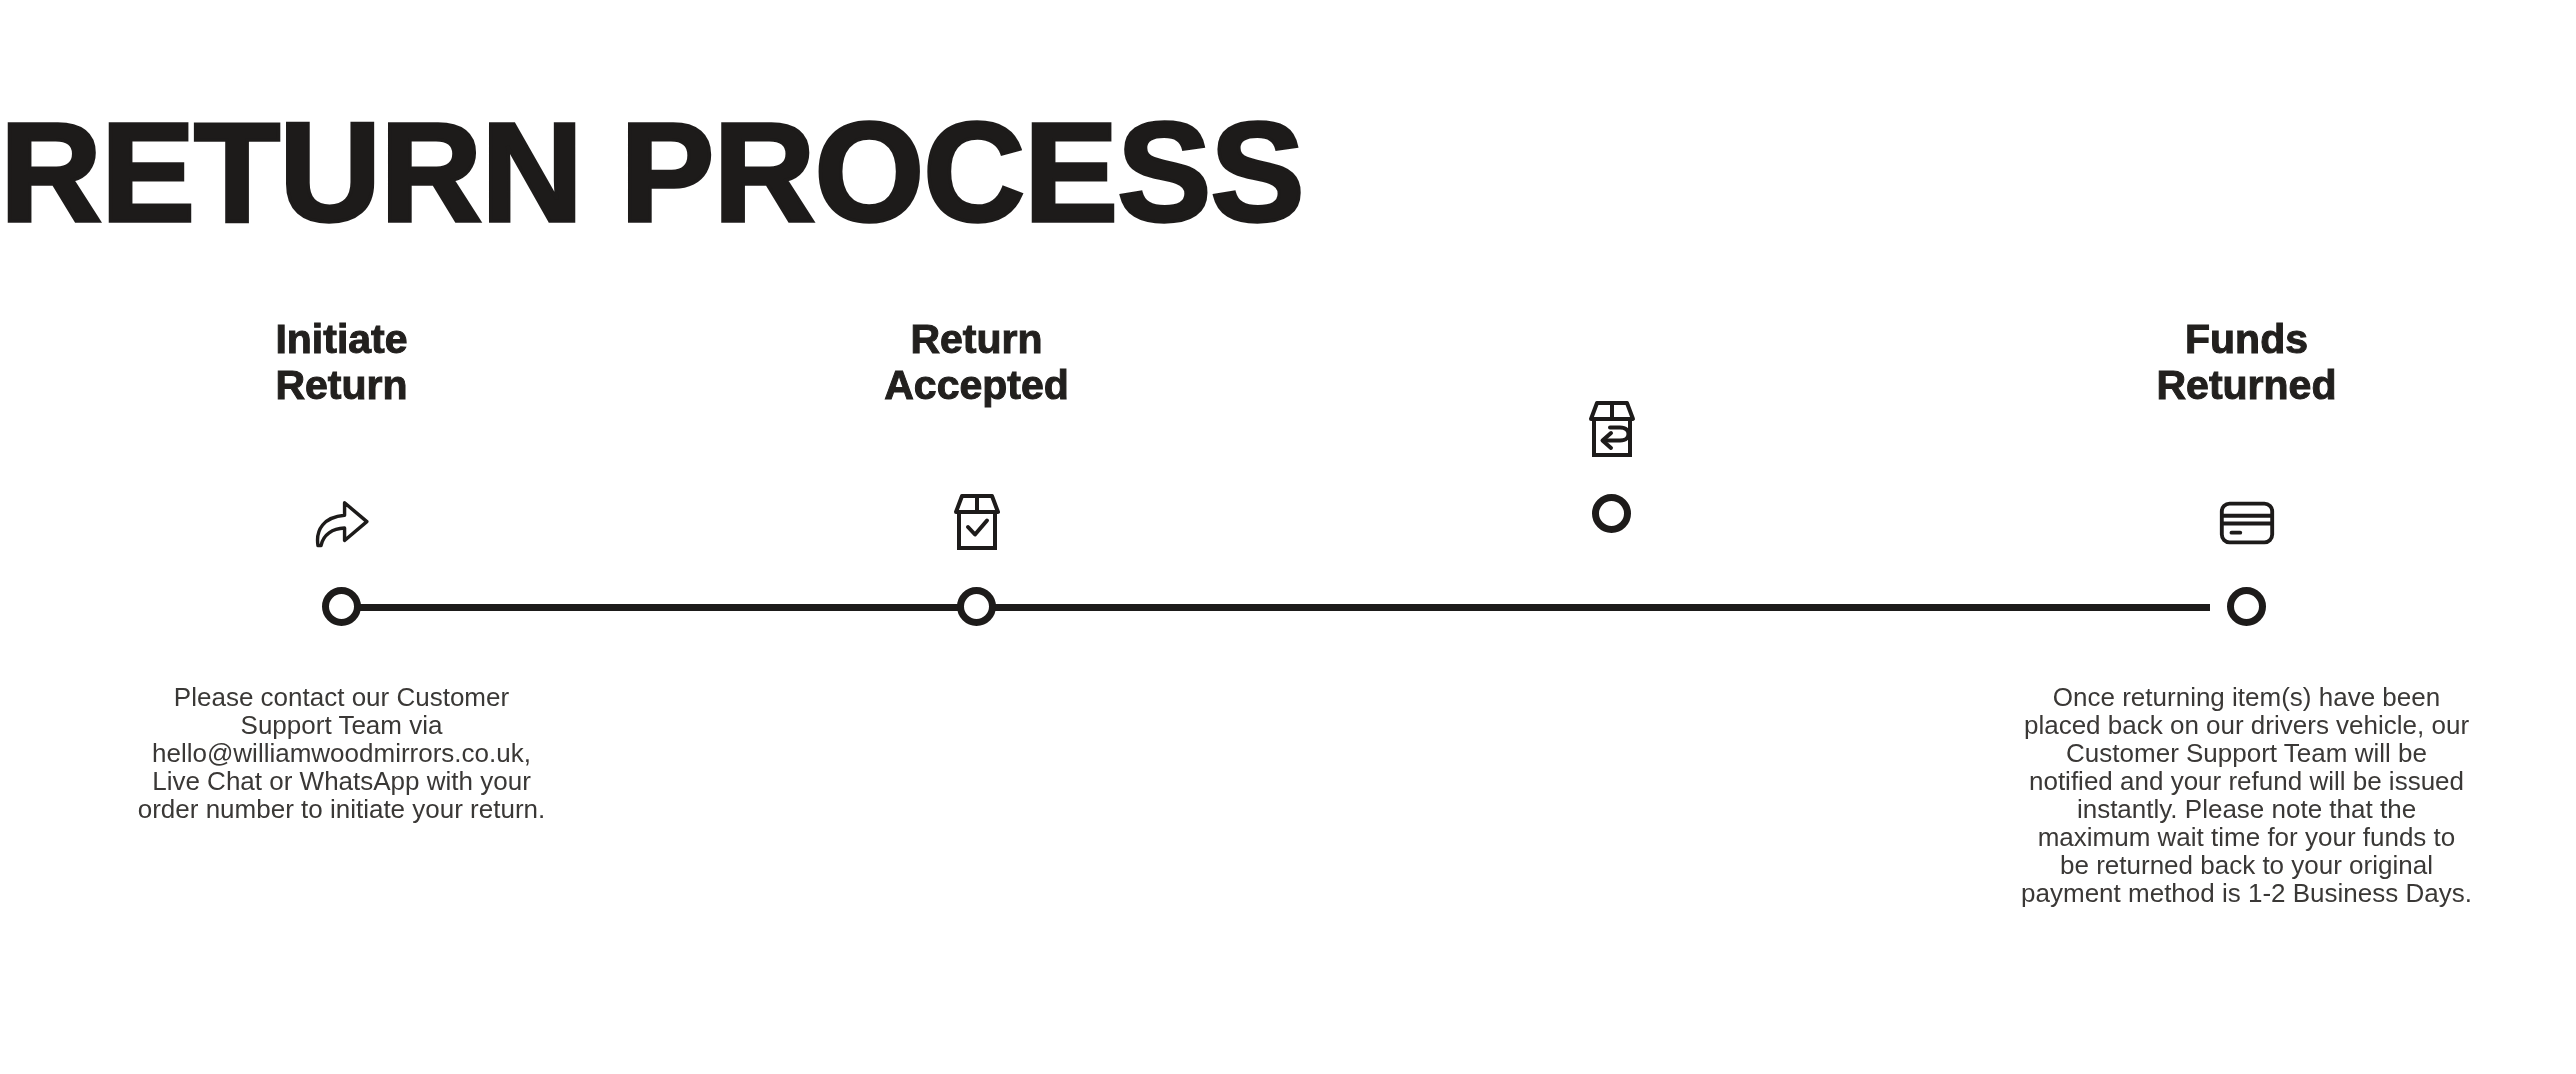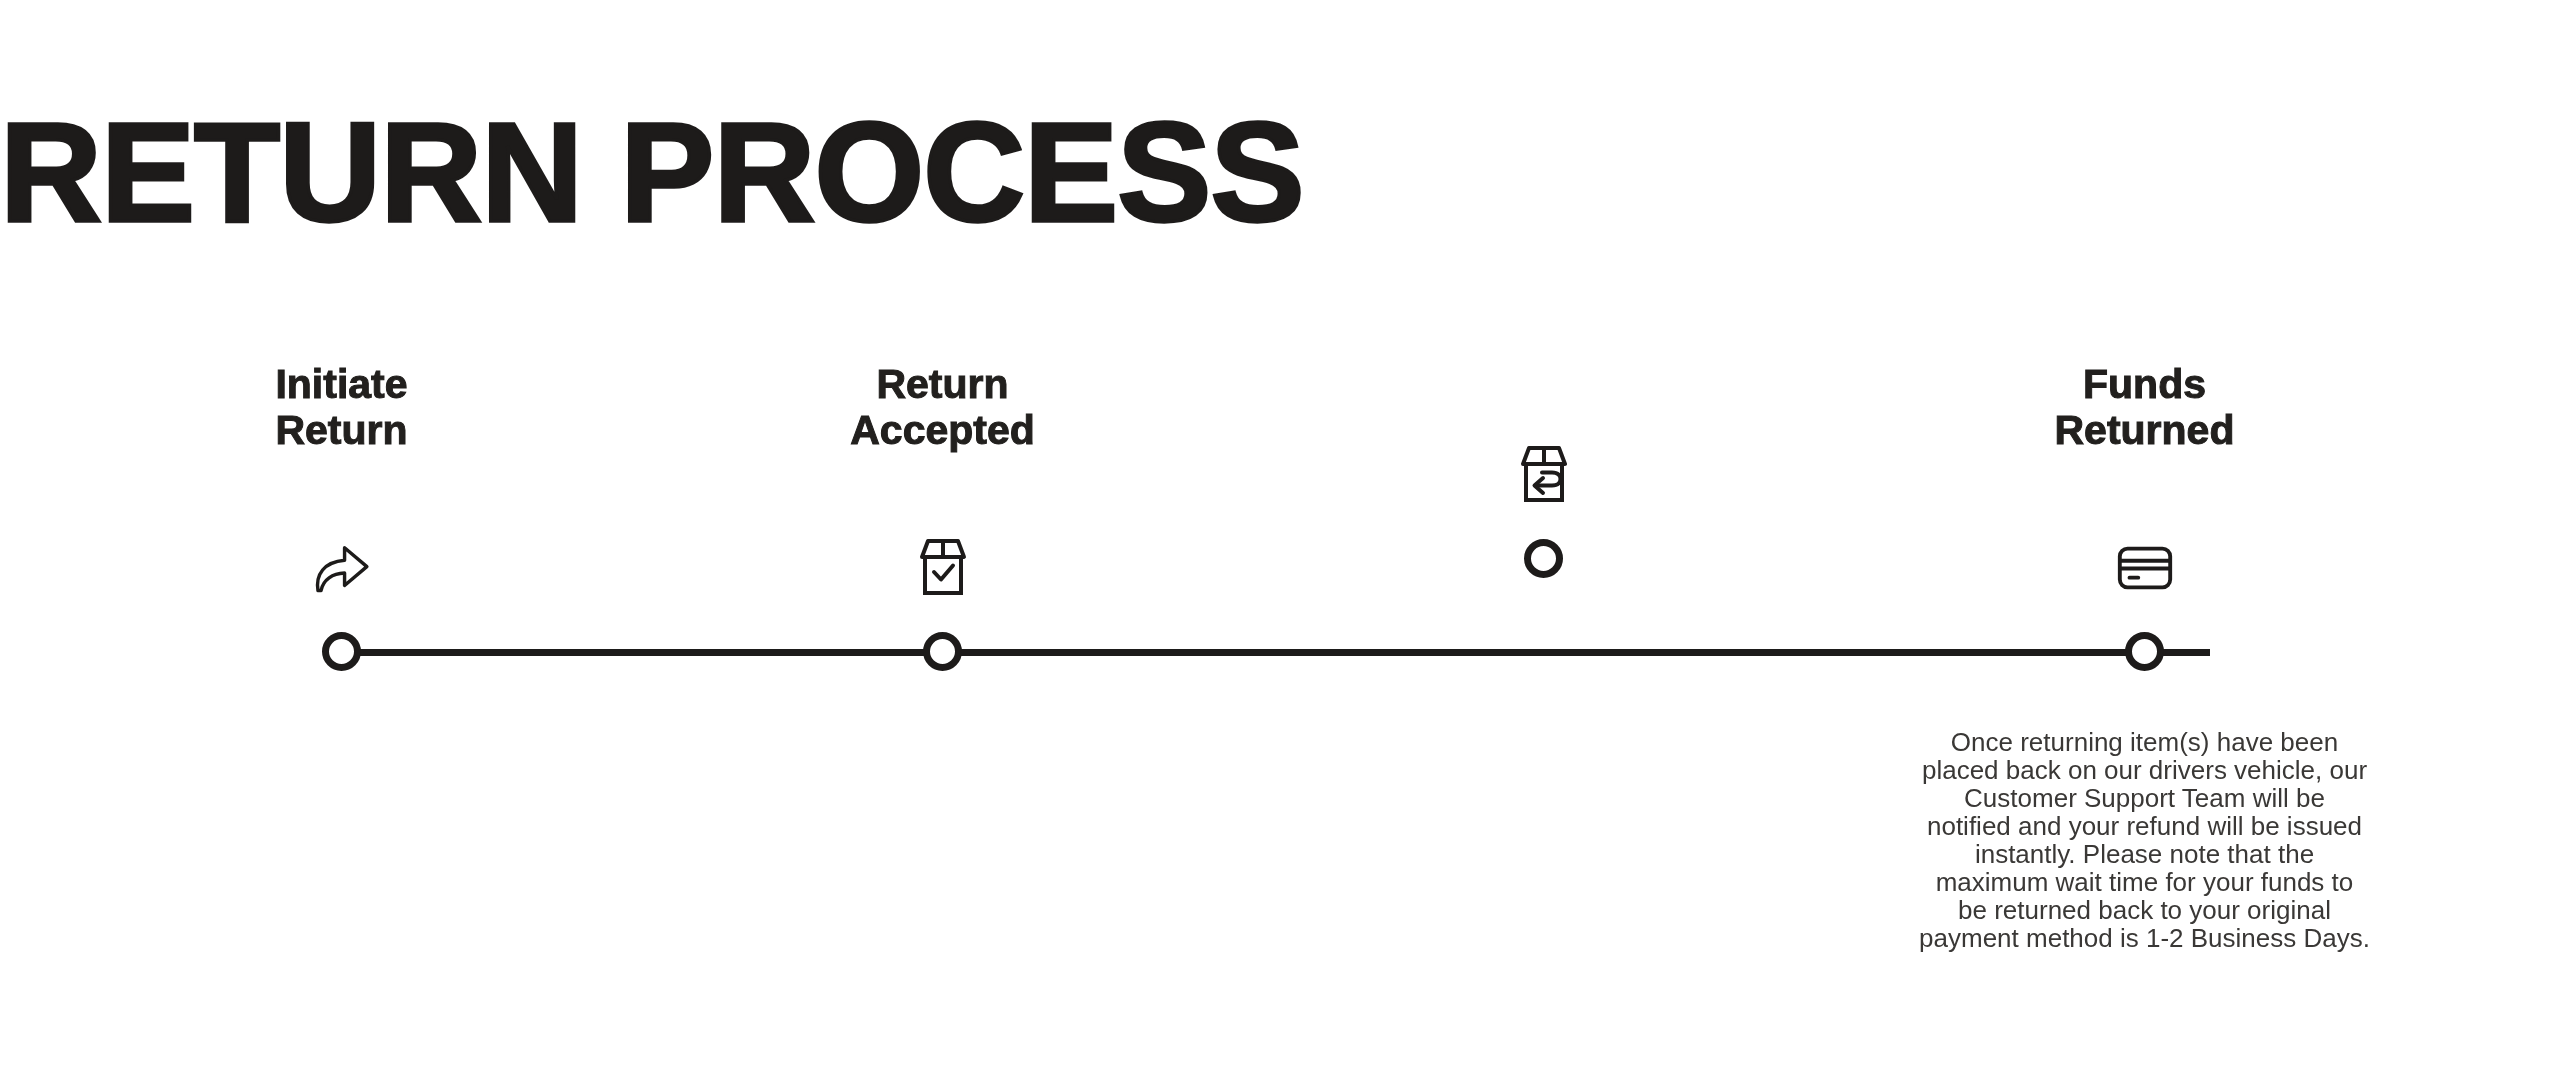--- a/index.html
+++ b/index.html
@@ -15,24 +15,24 @@
     font-size: 141px;
     line-height: 143px;
     font-weight: 900;
     letter-spacing: -0.9px;
     color: #1d1b1a;
     -webkit-text-stroke: 3.4px #1d1b1a;
     white-space: nowrap;
   }
   .steps {
     position: relative;
-    margin-top: 117px;
+    margin-top: 72px;
     padding-left: 58px;
     display: flex;
-    gap: 34px;
+    gap: 68px;
   }
   .timeline-line {
     position: absolute;
     left: 342px;
     top: 288px;
     width: 1868px;
     height: 6.9px;
     background: #1d1b1a;
     z-index: 1;
   }
@@ -94,20 +94,25 @@
 
   <div class="step-col">
     <h2 class="step-title">Initiate
 Return</h2>
     <div class="step-icon">
       <svg width="60" height="55" viewBox="0 0 70 64">
         <path class="ico" stroke-linejoin="round" d="M7 59 C4 40 14 25.5 38 23.5 L38 9 L64 31 L38 53 L38 38.5 C24 39 13 46 10.5 59 Z"></path>
       </svg>
     </div>
     <div class="timeline-node"></div>
+    <p class="step-desc">Please contact our Customer
+Support Team via
+hello@williamwoodmirrors.co.uk,
+Live Chat or WhatsApp with your
+order number to initiate your return.</p>
   </div>
 
   <div class="step-col">
     <h2 class="step-title">Return
 Accepted</h2>
     <div class="step-icon">
       <svg width="64" height="64" viewBox="0 0 64 64">
         <path class="ico" stroke-linejoin="round" d="M17 6 L47 6 L53 22 L11 22 Z"></path>
         <path class="ico" d="M32 6 L32 22"></path>
         <rect class="ico" x="14" y="22" width="36" height="36"></rect>

